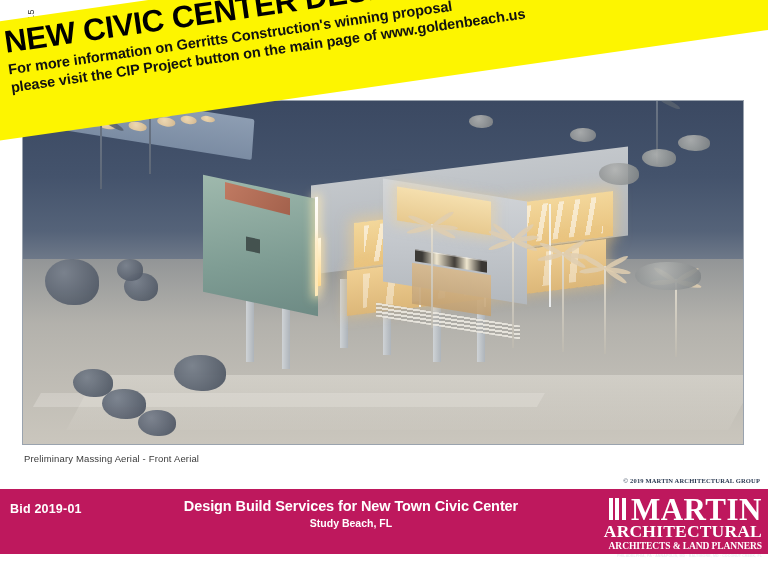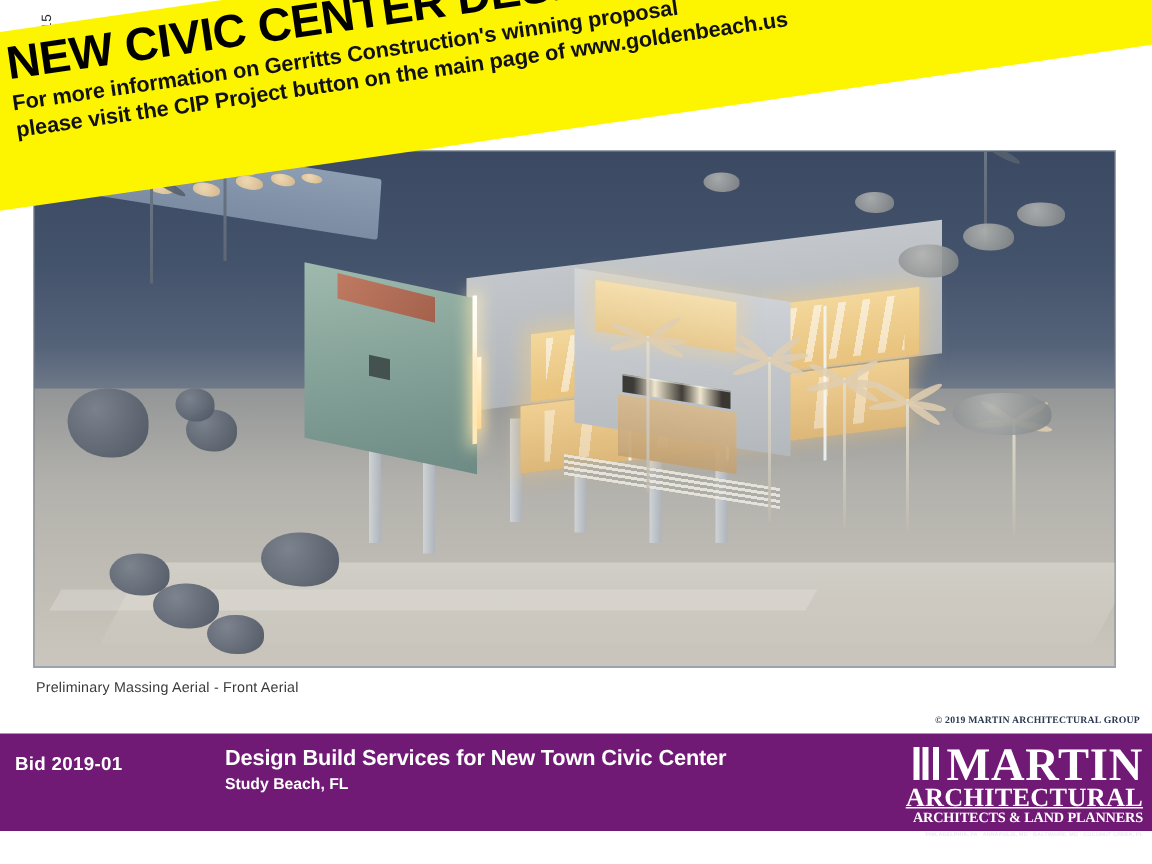--- a/index.html
+++ b/index.html
@@ -328,37 +328,37 @@
     font-weight: bold;
   }
 
   
   #footer-bar {
     position: absolute;
     left: 0;
     top: 489px;
     width: 768px;
     height: 65px;
-    background: #701a75;
+    background: #be185d;
   }
   #bid-number {
     position: absolute;
     left: 10px;
     top: 13px;
     color: #ffffff;
     font-size: 12.5px;
     font-weight: bold;
     letter-spacing: .2px;
   }
   #footer-center {
     position: absolute;
-    left: 150px;
+    left: 136px;
     top: 8px;
     width: 430px;
-    text-align: left;
+    text-align: center;
     color: #ffffff;
   }
   #footer-title {
     font-size: 14.5px;
     font-weight: bold;
     letter-spacing: -.1px;
     line-height: 1.25;
   }
   #footer-location {
     font-size: 10.5px;
@@ -404,21 +404,20 @@
     line-height: .95;
     letter-spacing: .5px;
   }
   #logo-architectural {
     font-family: "Liberation Serif", serif;
     font-weight: bold;
     font-size: 17.5px;
     line-height: 1;
     letter-spacing: .2px;
     margin-top: -1px;
-    text-decoration: underline;
   }
   #logo-tagline {
     font-family: "Liberation Serif", serif;
     font-weight: bold;
     font-size: 9.5px;
     line-height: 1.05;
     letter-spacing: -.1px;
     margin-top: 1px;
   }
   #logo-cities {

